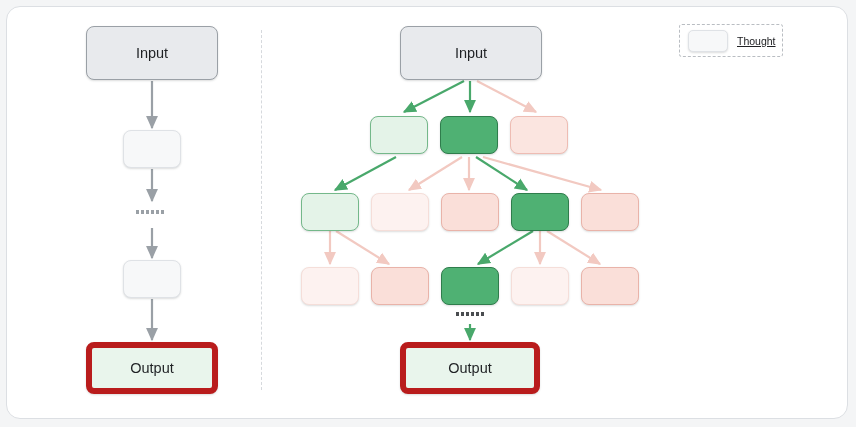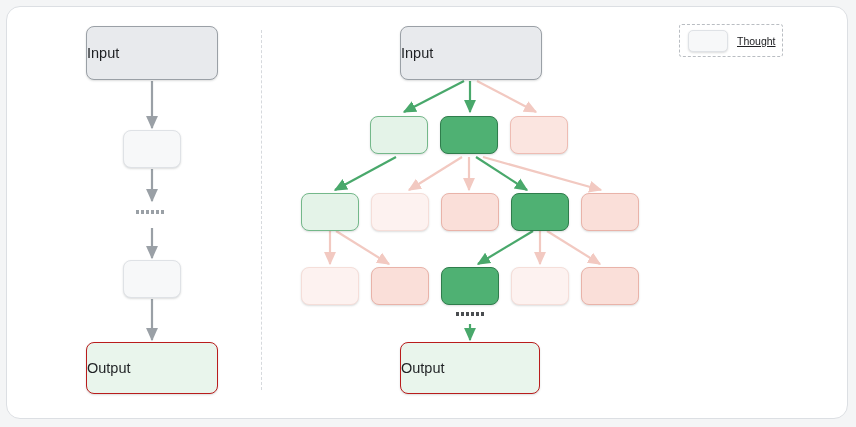--- a/index.html
+++ b/index.html
@@ -33,33 +33,33 @@
     width: 856px;
     height: 427px;
     pointer-events: none;
   }
   .node {
     position: absolute;
     box-sizing: border-box;
     border-radius: 8px;
     display: flex;
     align-items: center;
-    justify-content: flex-start;
+    justify-content: center;
     font-size: 14px;
     color: #1f2124;
     box-shadow: 0 1px 2px rgba(60,64,67,0.18);
   }
   .io-node {
     background: #e8eaed;
     border: 1px solid #9aa0a6;
     font-size: 14.5px;
   }
   .out-node {
     background: #e9f5ec;
-    border: 1px solid #b91c1c;
+    border: 6px solid #b91c1c;
     font-size: 14.5px;
   }
   .step-node {
     background: #f7f8f9;
     border: 1px solid #dfe2e6;
   }
   .t-green-solid {
     background: #4fb173;
     border: 1px solid #2f7d4c;
   }

